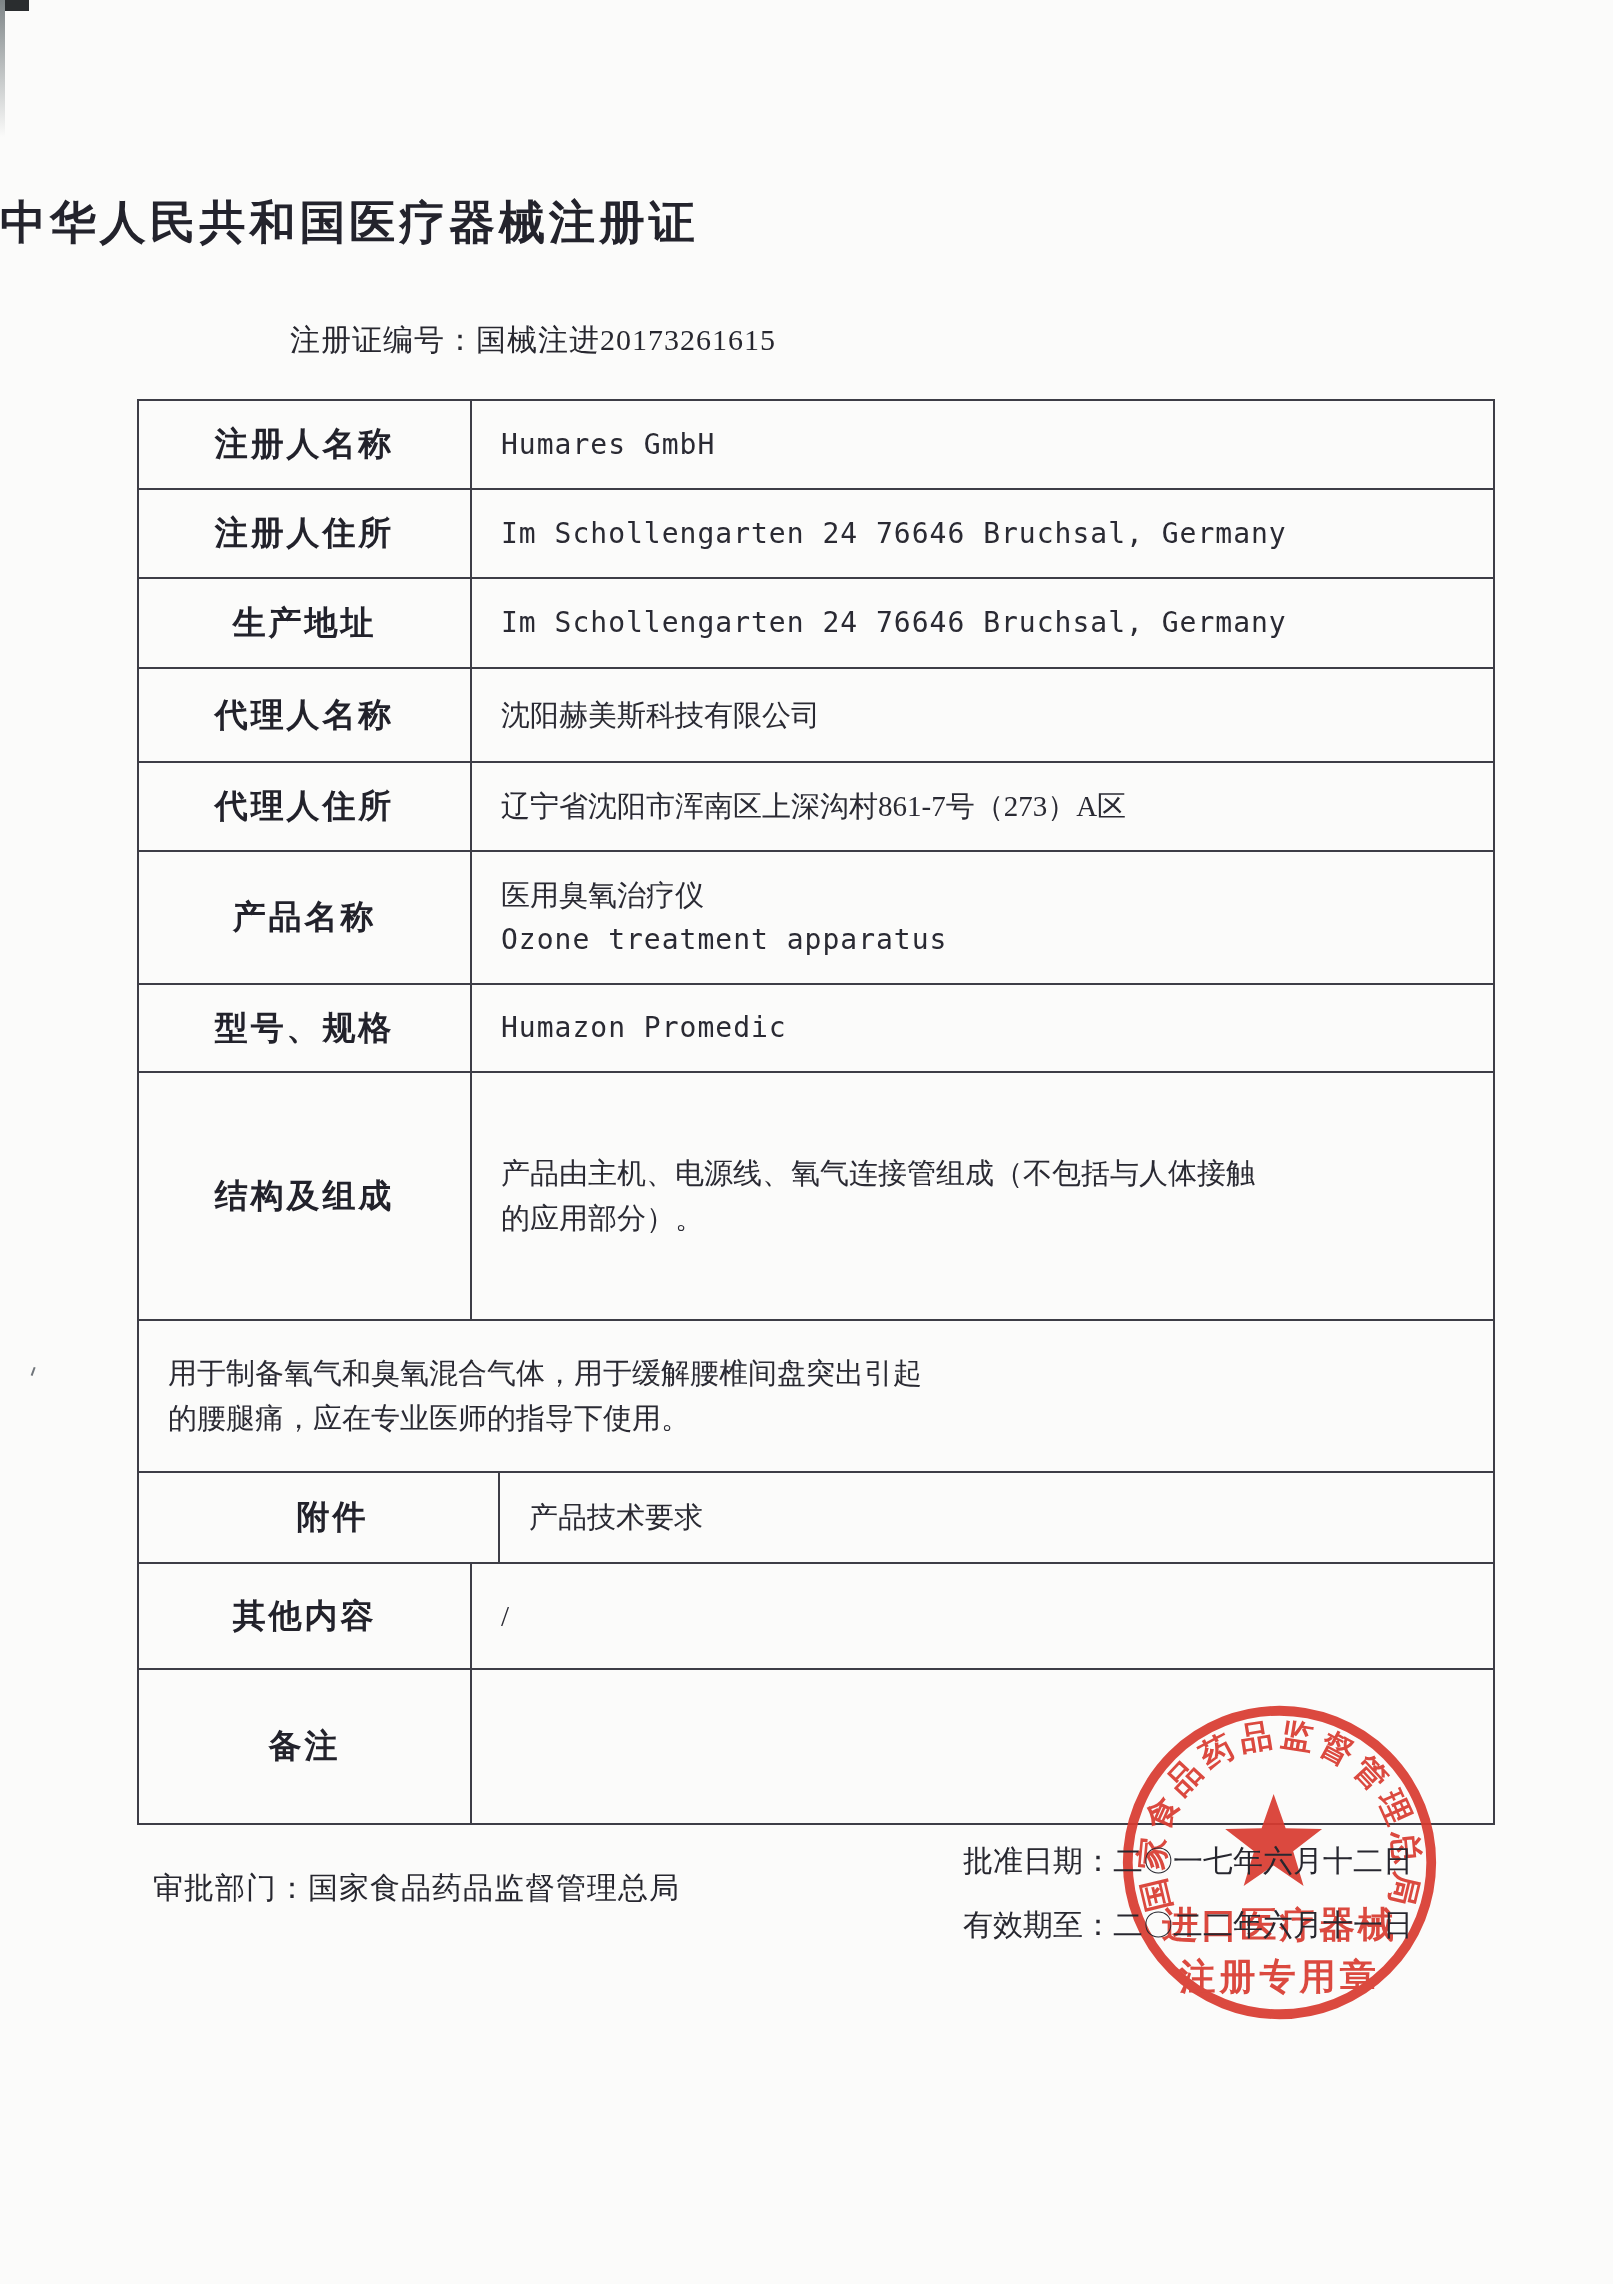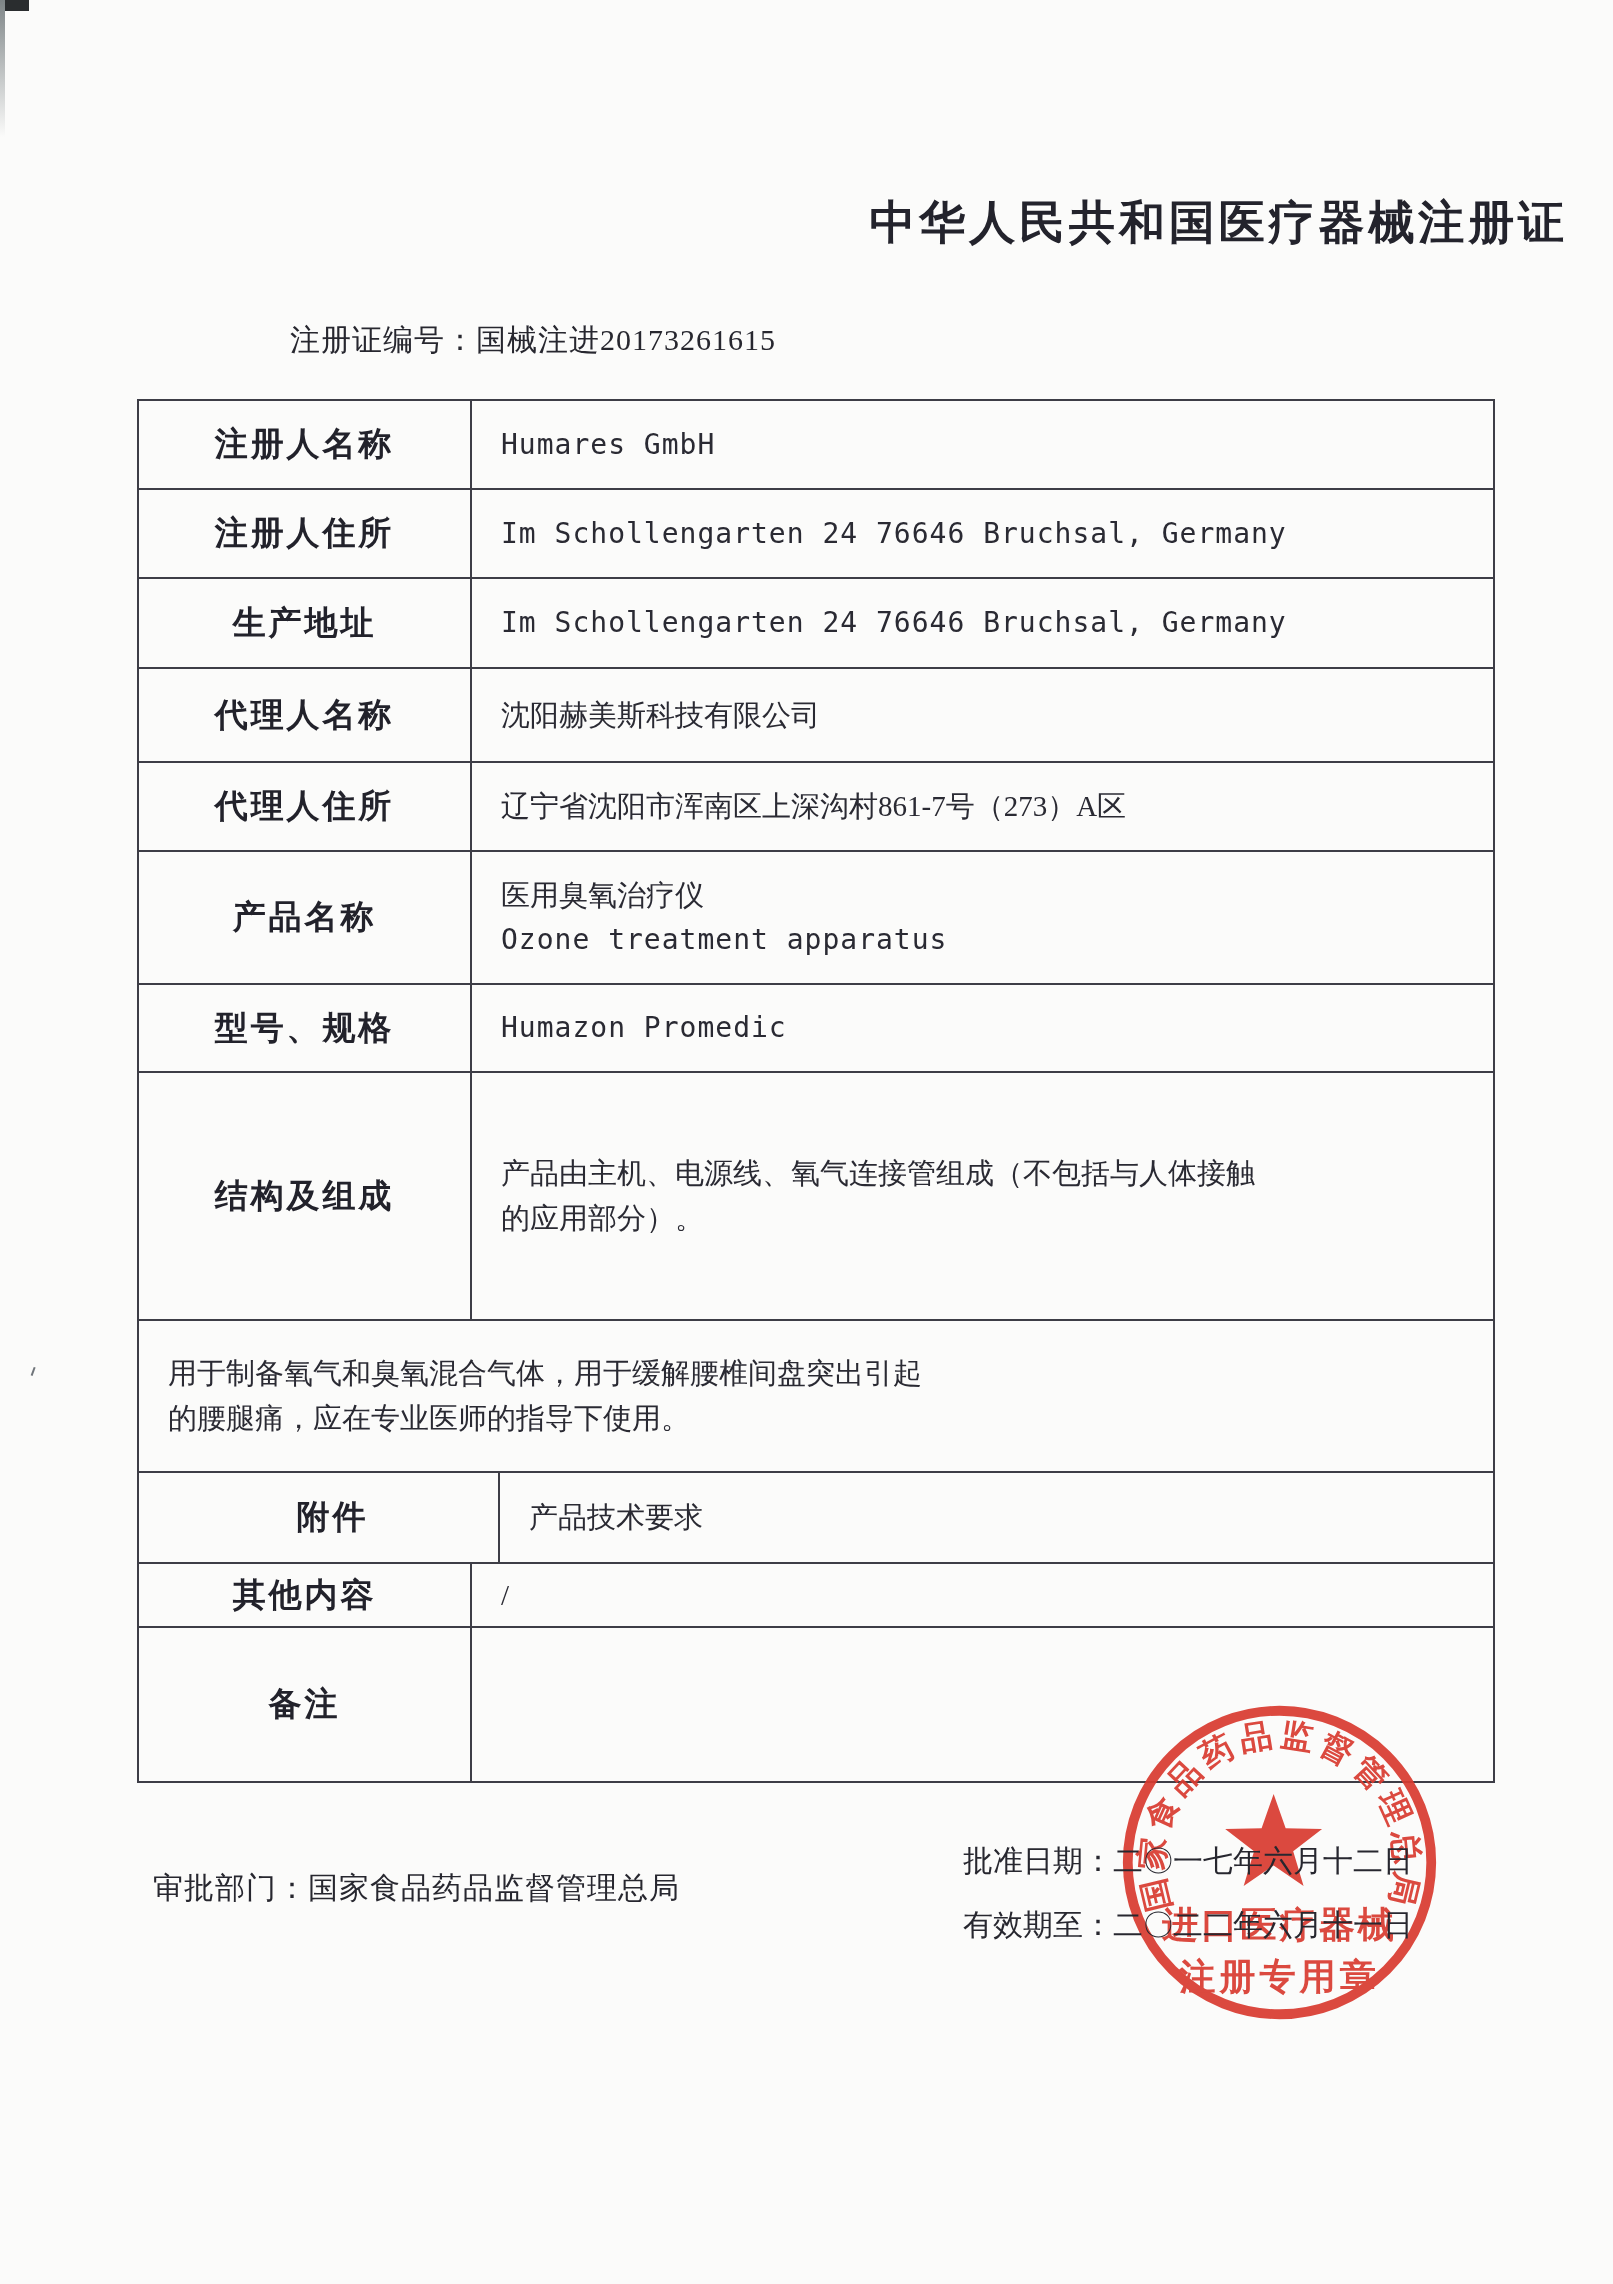--- a/index.html
+++ b/index.html
@@ -13,21 +13,21 @@
     overflow:hidden;
   }
   
   .corner-artifact{position:absolute;left:0;top:0;width:29px;height:10.8px;background:#2a2d2f;}
   .edge-strip{position:absolute;left:0;top:0;width:4.9px;height:137px;
     background:linear-gradient(#7d8486,#c9cccc 60%,rgba(200,200,200,0));}
   .speck-2{position:absolute;left:32px;top:1368px;width:5.9px;height:8.8px;border-left:2px solid #6f747a;transform:rotate(20deg);}
 
   .doc-title{
     position:absolute;left:0;top:192px;width:1568px;
-    text-align:right;
+    text-align:left;
     font-size:46px;font-weight:bold;letter-spacing:3.9px;
     color:#23232c;margin:0;
   }
   .regno-line{
     position:absolute;left:290px;top:320px;
     font-size:30px;letter-spacing:1px;white-space:nowrap;
   }
 
   .cert-table{
     position:absolute;left:137px;top:399px;width:1358px;
@@ -152,21 +152,21 @@
         </div>
     </div>
 
     <div class="trow" style="height:91px;padding-left:28px;">
       <div class="tlabel">附件</div>
       <div class="tvalue">
           <span>产品技术要求</span>
         </div>
     </div>
 
-    <div class="trow" style="height:64px;">
+    <div class="trow" style="height:106px;">
       <div class="tlabel">其他内容</div>
       <div class="tvalue">
           <span>/</span>
         </div>
     </div>
 
     <div class="trow" style="height:153px;">
       <div class="tlabel">备注</div>
       <div class="tvalue">
           <span></span>

